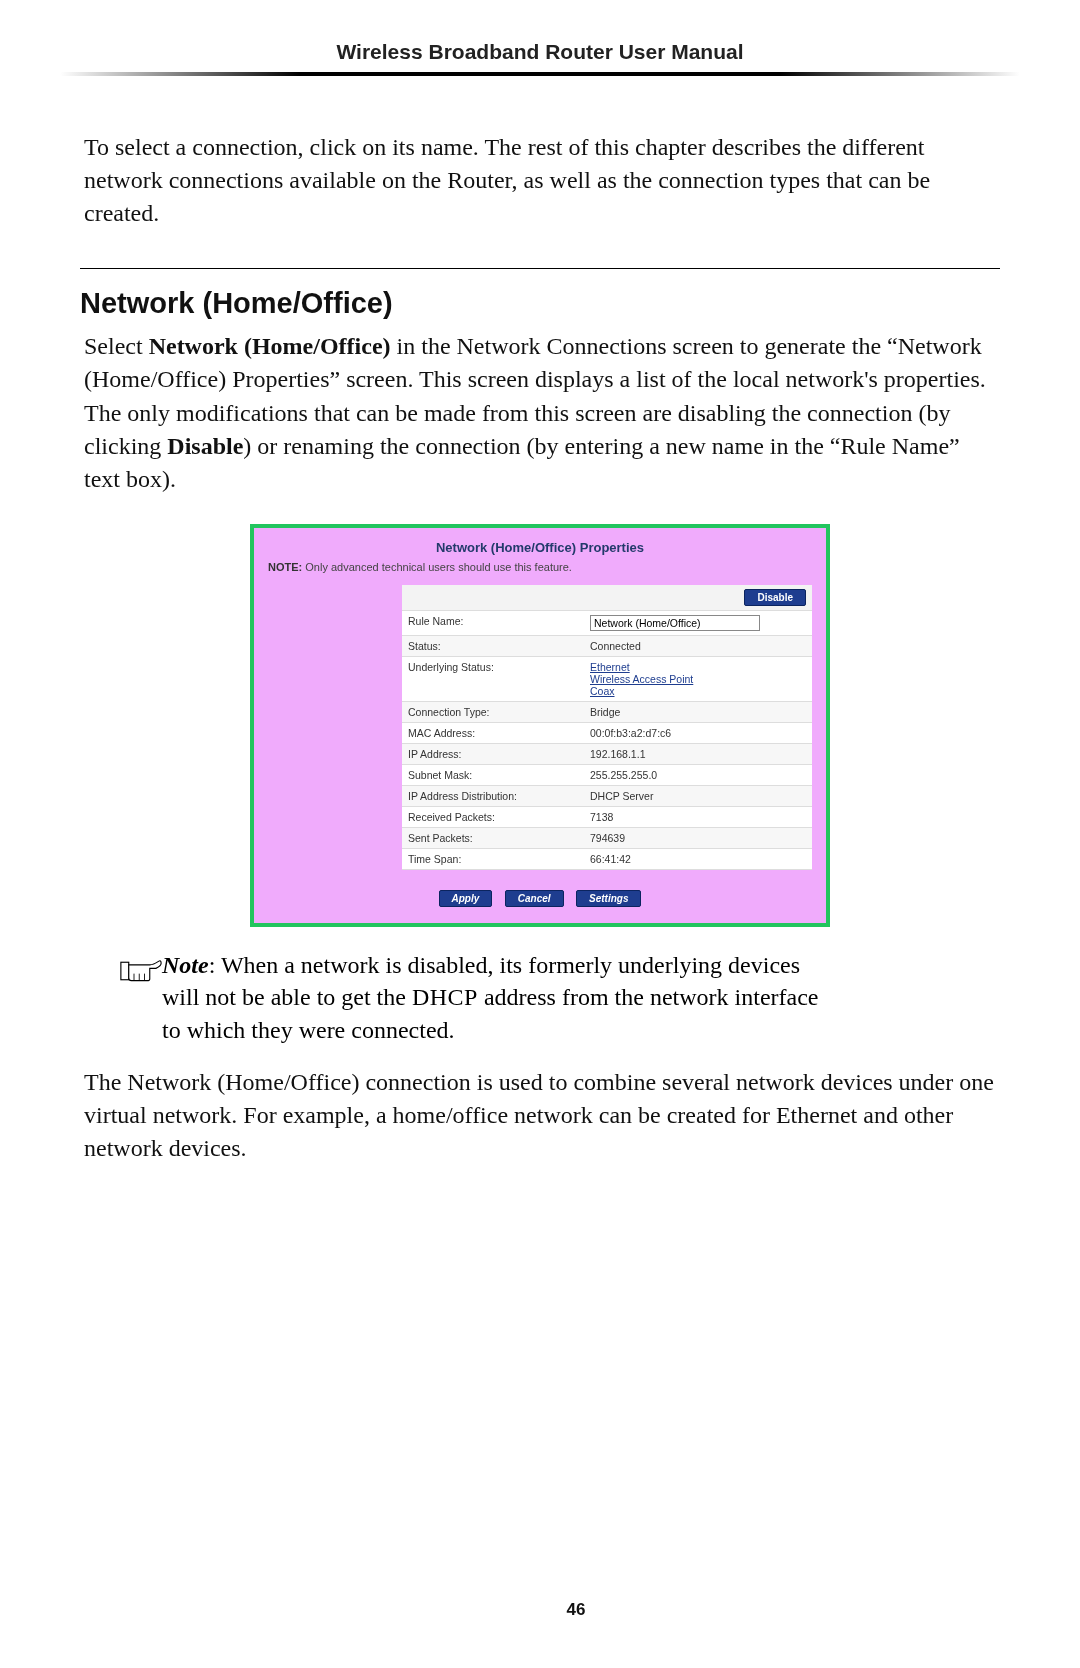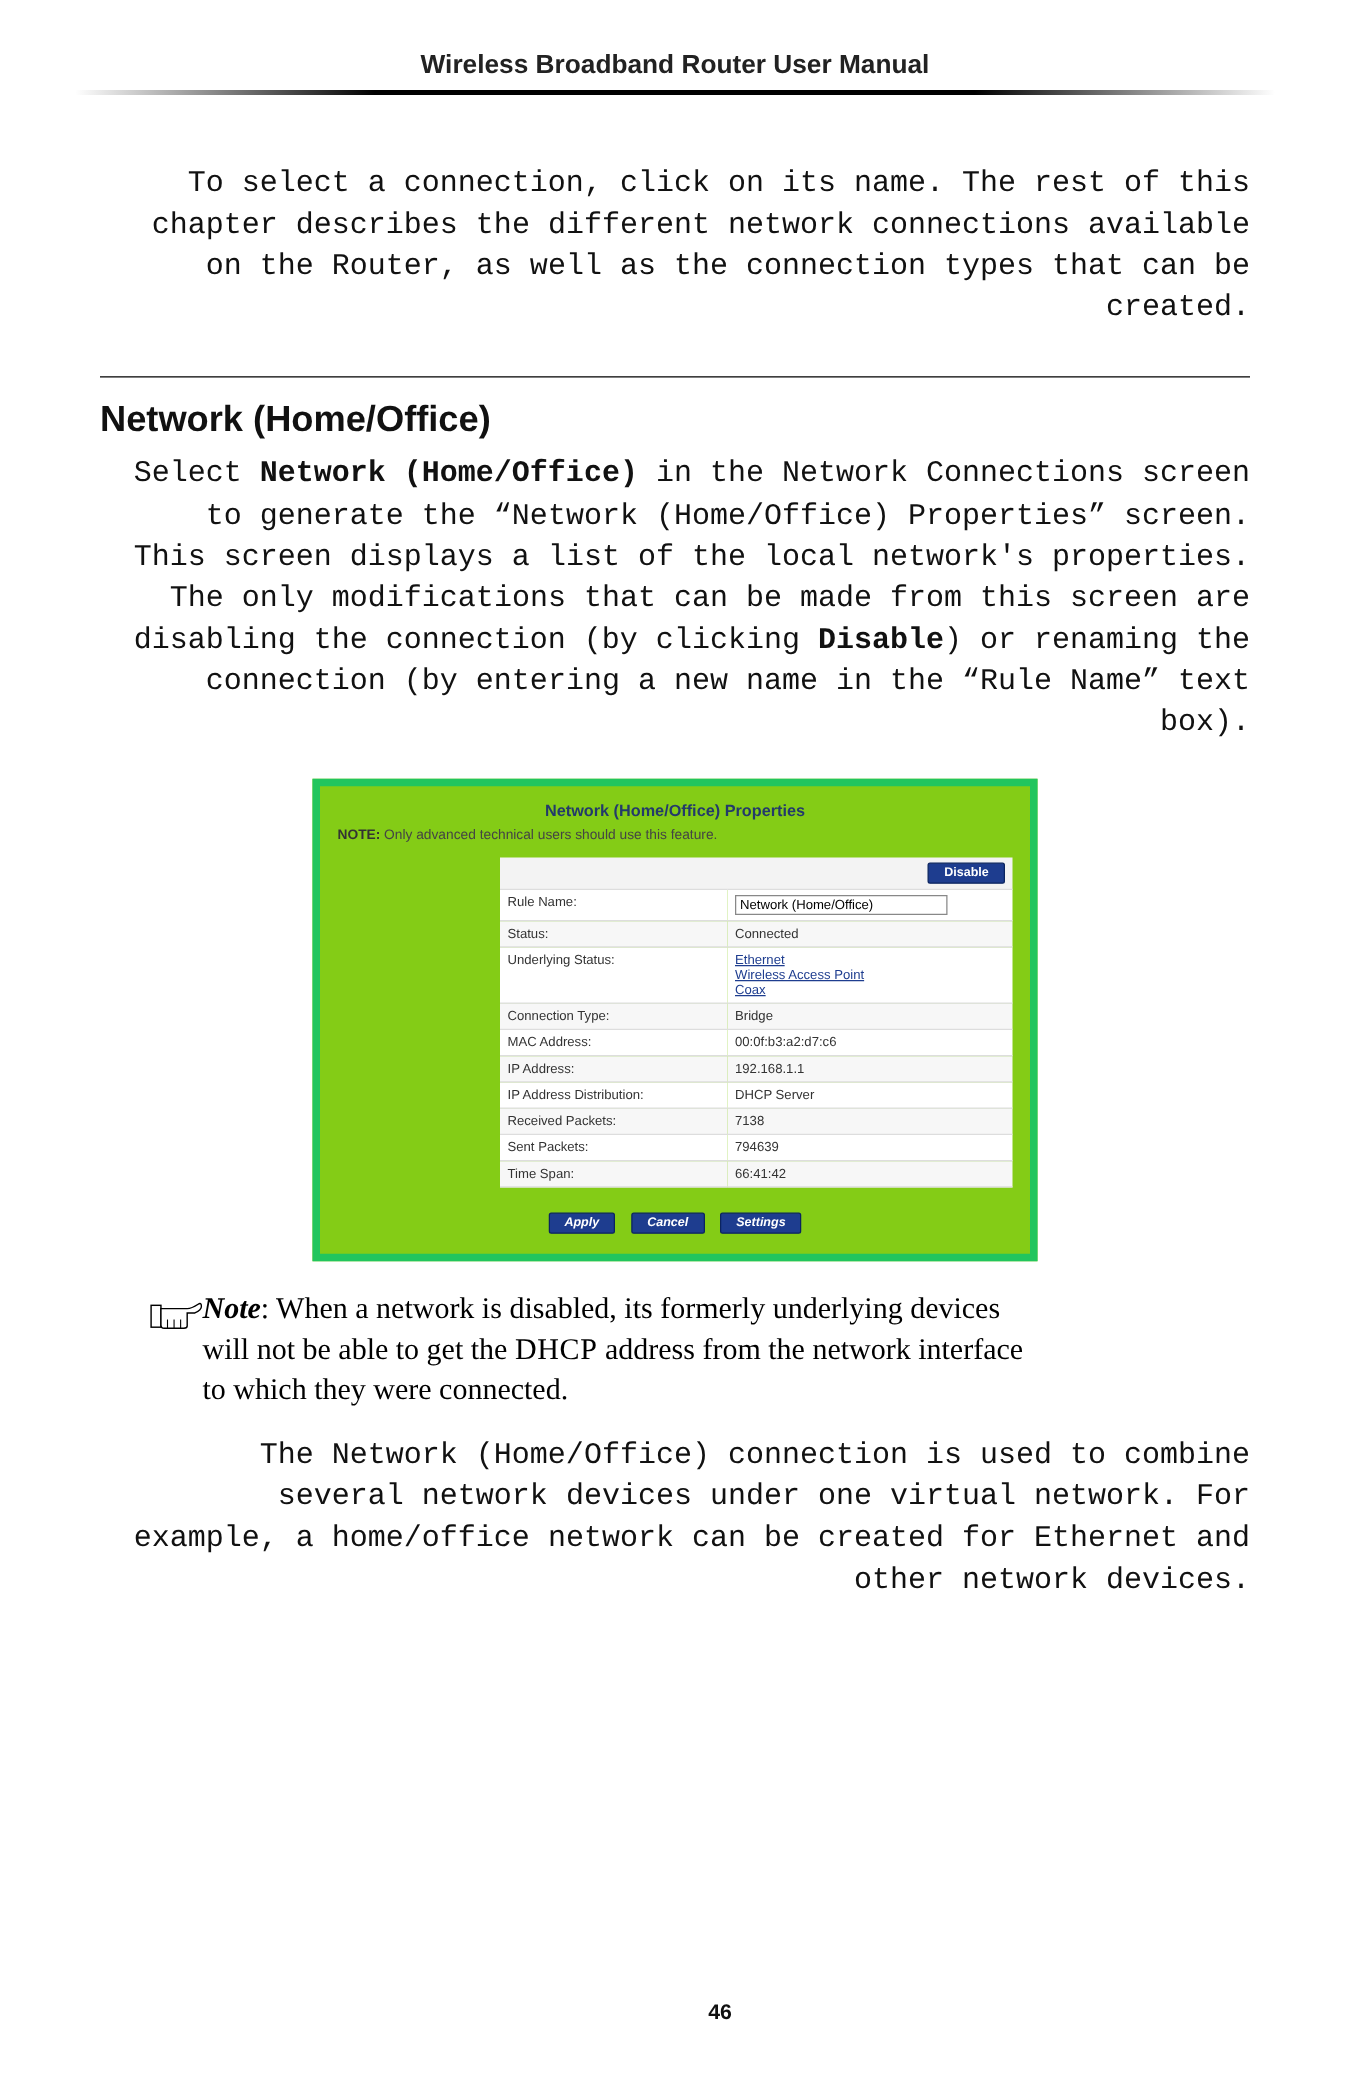--- a/index.html
+++ b/index.html
@@ -28,41 +28,40 @@
   .header-rule {
     height: 4px;
     background: linear-gradient(to right, #fff 0%, #000 25%, #000 75%, #fff 100%);
     margin: 0 -20px 55px -20px;
     border-radius: 2px;
   }
   .body-text {
     font-size: 24px;
     line-height: 1.38;
     color: #111;
-    margin: 0 0 6px 16px;
-    font-family: Liberation Mono, monospace;
-    text-align: right;
+    margin: 0 0 6px 4px;
+    font-family: Liberation Serif, serif;
   }
   .section-rule {
     border: none;
     border-top: 1px solid #000;
     margin: 38px 0 18px 0;
   }
   .section-heading {
     font-family: Arial, Helvetica, sans-serif;
     font-weight: bold;
     font-size: 29px;
     color: #111;
     margin: 14px 0 10px 0;
   }
   .ui-box {
     width: 580px;
     margin: 28px auto 22px auto;
-    border: 6px solid #22c55e;
-    background: #84cc16;
+    border: 4px solid #22c55e;
+    background: #f0abfc;
     padding: 10px 14px 16px 14px;
     box-sizing: border-box;
     font-family: Verdana, Arial, sans-serif;
     color: #333;
   }
   .ui-title {
     text-align: center;
     font-weight: bold;
     font-size: 13px;
     color: #233a6b;
@@ -206,20 +205,24 @@
         <td class="ui-label-cell">Connection Type:</td>
         <td>Bridge</td>
       </tr>
       <tr>
         <td class="ui-label-cell">MAC Address:</td>
         <td>00:0f:b3:a2:d7:c6</td>
       </tr>
       <tr>
         <td class="ui-label-cell">IP Address:</td>
         <td>192.168.1.1</td>
+      </tr>
+      <tr>
+        <td class="ui-label-cell">Subnet Mask:</td>
+        <td>255.255.255.0</td>
       </tr>
       <tr>
         <td class="ui-label-cell">IP Address Distribution:</td>
         <td>DHCP Server</td>
       </tr>
       <tr>
         <td class="ui-label-cell">Received Packets:</td>
         <td>7138</td>
       </tr>
       <tr>

